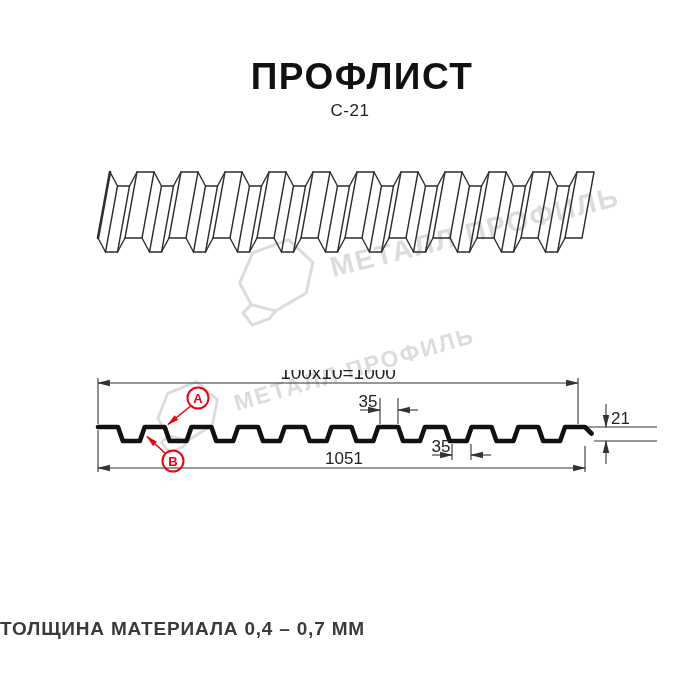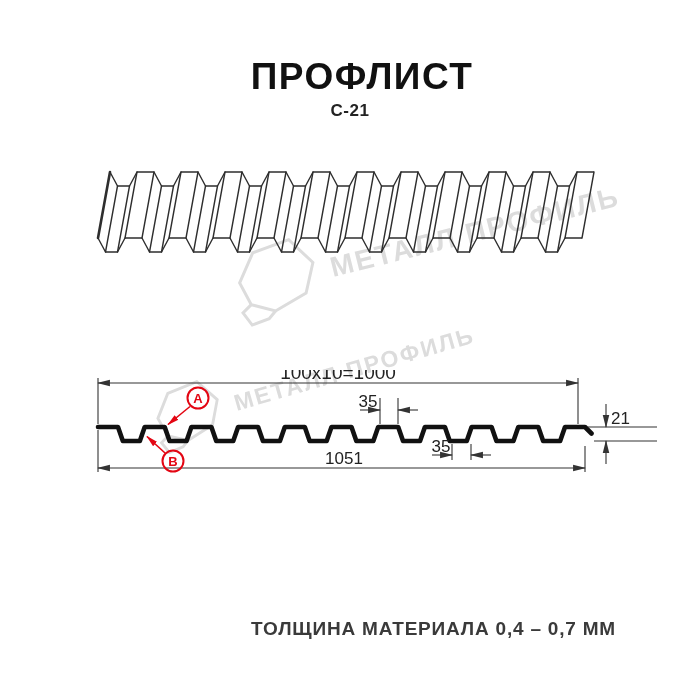--- a/index.html
+++ b/index.html
@@ -6,37 +6,37 @@
   body{
     width:700px;height:700px;position:relative;background:#ffffff;
     font-family:"Liberation Sans", sans-serif;overflow:hidden;
   }
   .title{
     position:absolute;top:56px;left:0;width:700px;text-align:center;
     font-size:37px;font-weight:bold;letter-spacing:1.5px;color:#111;margin:0;padding-left:12px;
   }
   .subtitle{
     position:absolute;top:101px;left:0;width:700px;text-align:center;
-    font-size:17px;font-weight:bold;color:#222;letter-spacing:0.5px;
+    font-size:17px;font-weight:normal;color:#222;letter-spacing:0.5px;
   }
   .watermark{
     position:absolute;display:flex;align-items:center;gap:10px;
     color:#dcdcdc;font-weight:bold;white-space:nowrap;
     transform-origin:left center;z-index:0;letter-spacing:2px;
   }
   .wm1{left:228px;top:250px;transform:rotate(-14deg);font-size:28px;}
   .wm2{left:148px;top:392px;transform:rotate(-16deg);font-size:23px;}
   .wm-logo{flex:0 0 auto;}
   .sheet3d{position:absolute;left:88px;top:158px;z-index:1;}
   .xsection{position:absolute;left:60px;top:370px;z-index:1;}
   .dim-text{font-size:17px;fill:#222;font-family:"Liberation Sans",sans-serif;}
   .dim-text-big{font-size:19px;fill:#222;font-family:"Liberation Sans",sans-serif;}
   .red-letter{font-size:13px;font-weight:bold;fill:#e30613;font-family:"Liberation Sans",sans-serif;}
   .footnote{
-    position:absolute;top:618px;left:0;width:616px;text-align:right;
+    position:absolute;top:618px;left:0;width:616px;text-align:left;
     font-size:19px;font-weight:bold;color:#3a3a3a;letter-spacing:0.8px;
   }
 </style>
 </head>
 <body>
 
 <div class="watermark wm1">
   <svg class="wm-logo" width="96" height="88" viewBox="0 0 96 88">
     <path d="M14 36 L34 10 L72 6 L90 34 L76 62 L42 72 L20 60 Z" fill="none" stroke="#dcdcdc" stroke-width="3"></path>
     <path d="M20 60 L10 66 L16 80 L34 78 L42 72" fill="none" stroke="#dcdcdc" stroke-width="3"></path>

